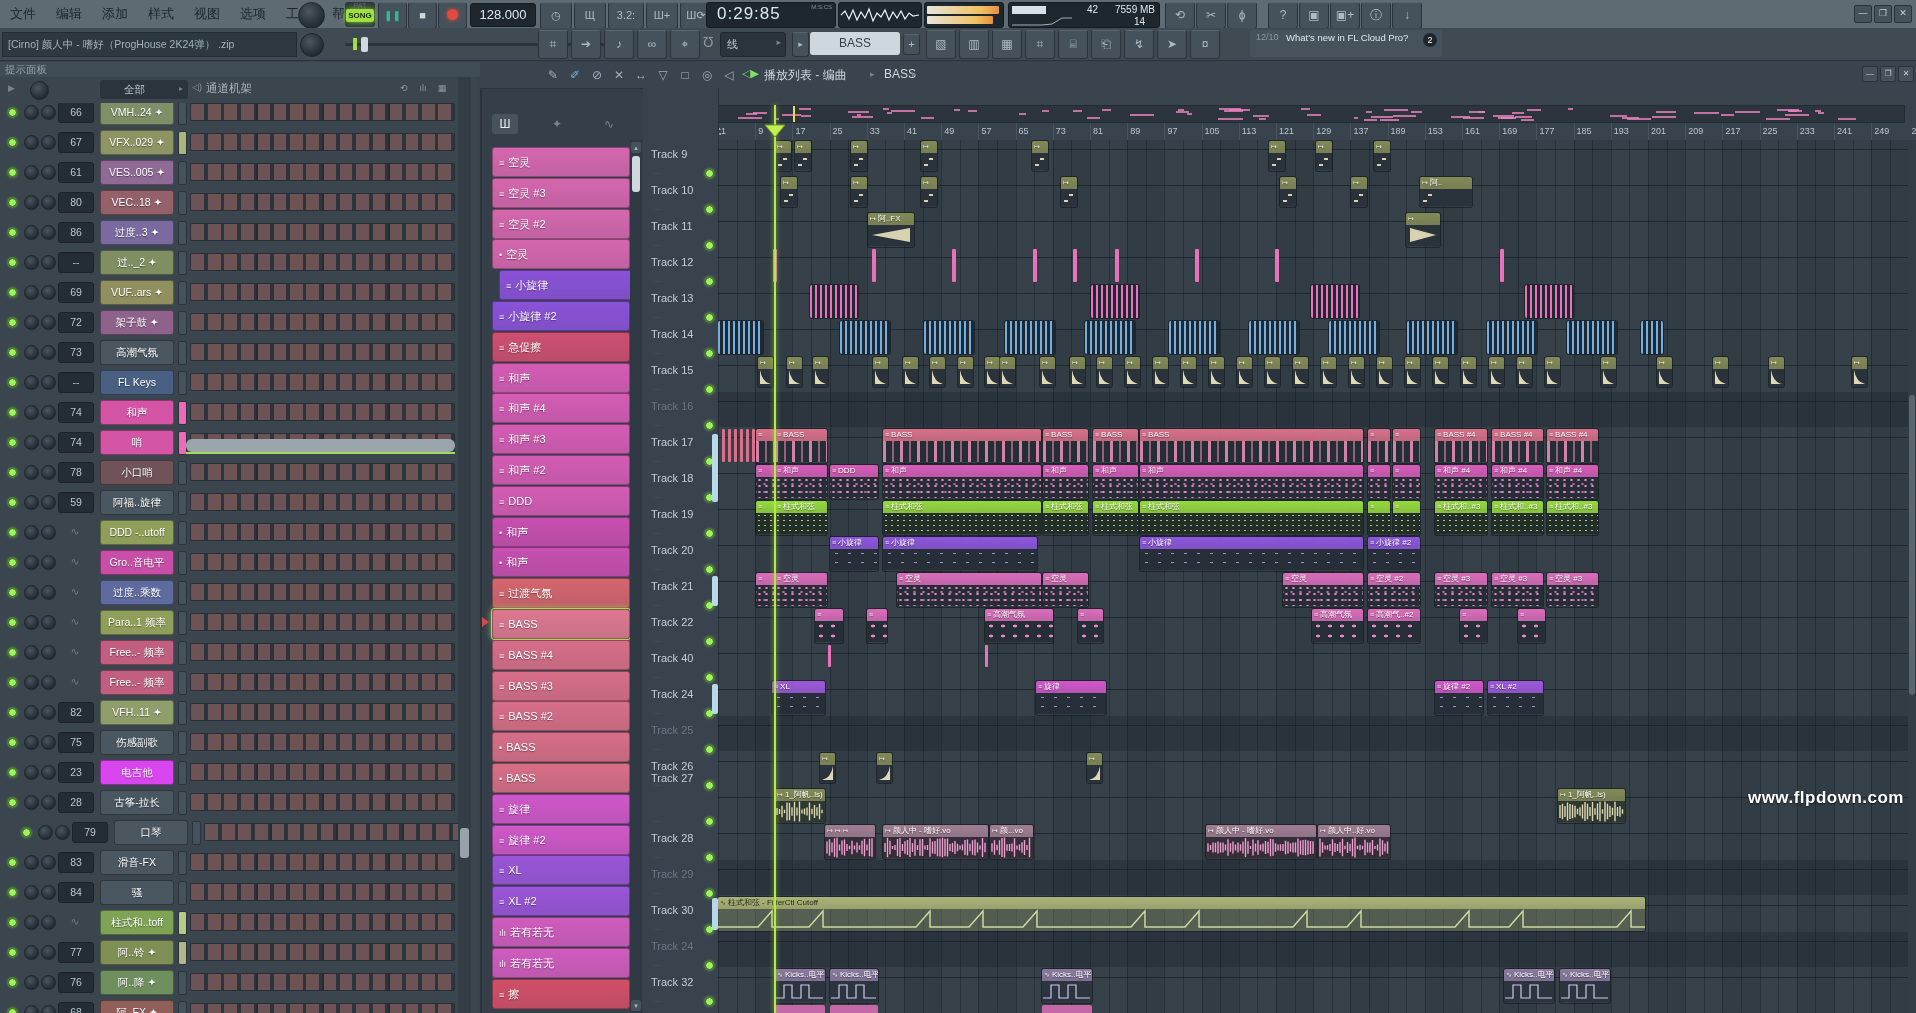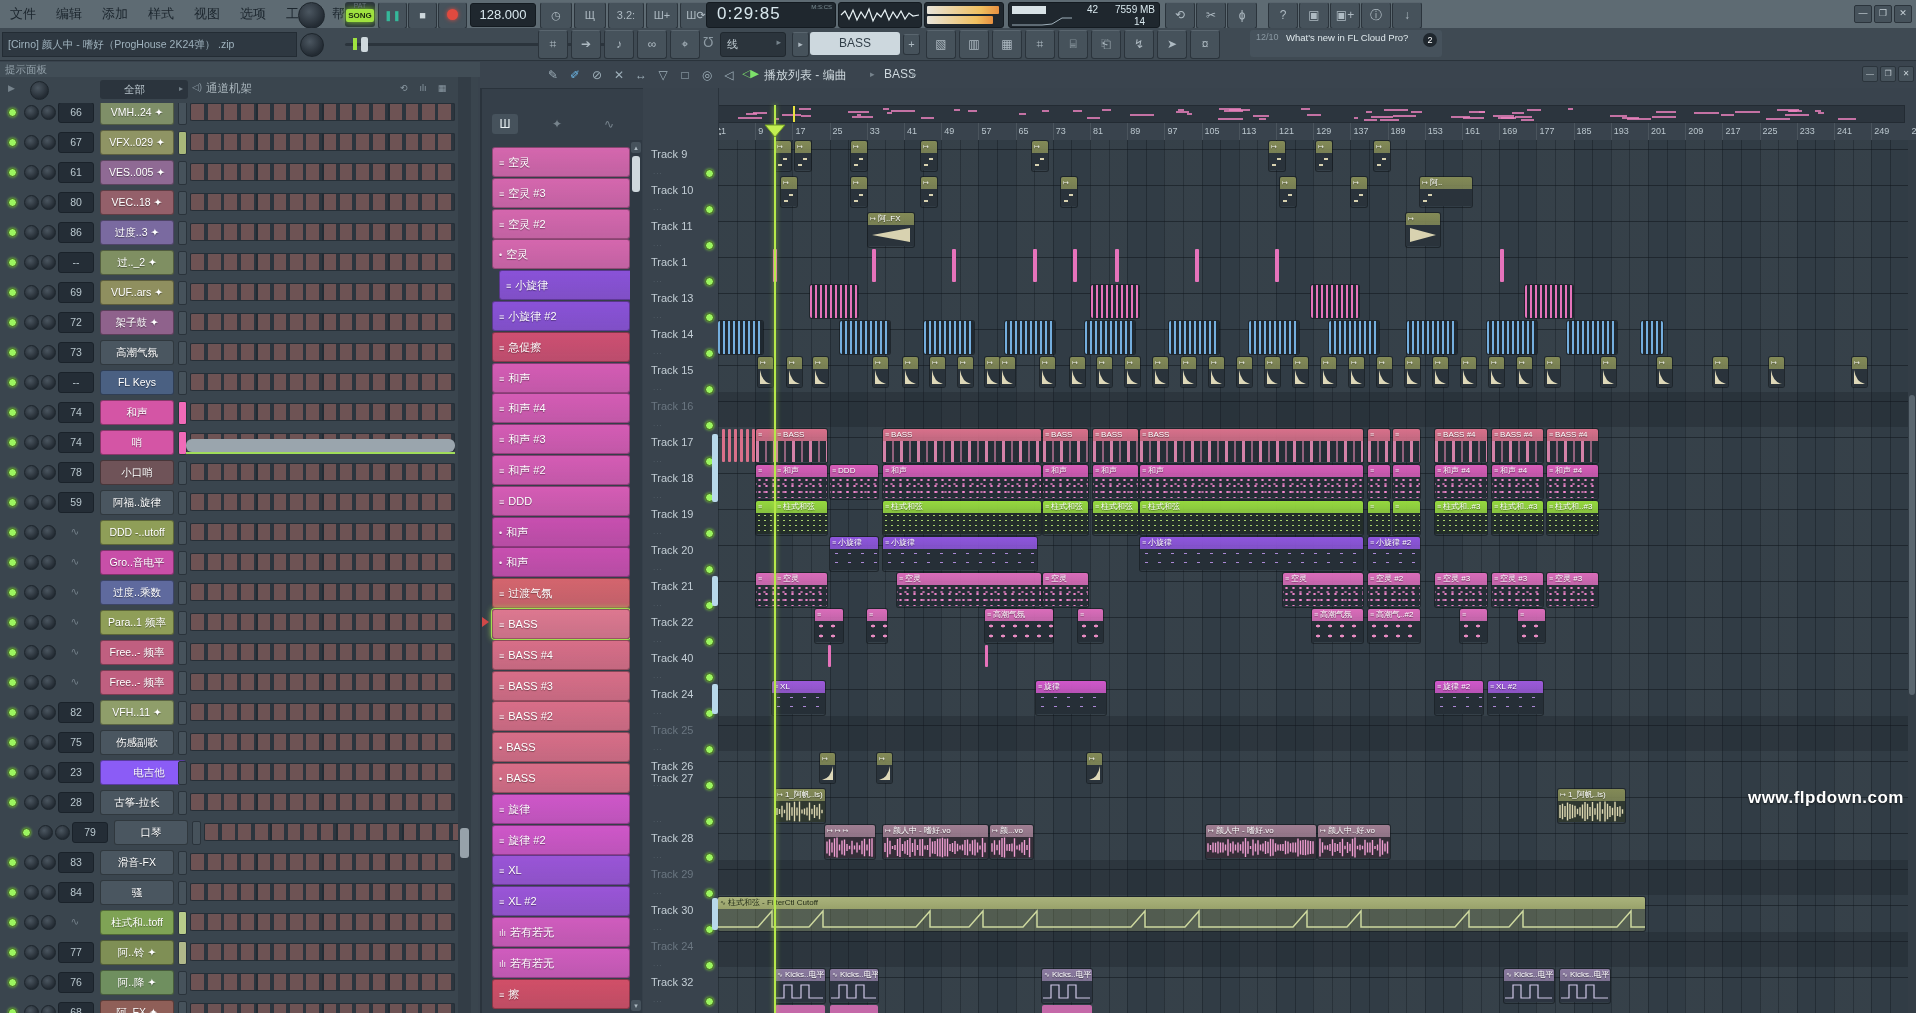--- a/index.html
+++ b/index.html
@@ -436,21 +436,21 @@
         <div class="steps"></div>
         <div class="stepsep" style="left: 256px;"></div>
         <div class="stepsep" style="left: 322px;"></div>
         <div class="stepsep" style="left: 388px;"></div>
       </div>
       <div class="chrow" style="top: 680px;">
         <div class="led"></div>
         <div class="knob" style="position: absolute; left: 24px; top: 8px; width: 13px; height: 13px;"></div>
         <div class="knob" style="position: absolute; left: 41px; top: 8px; width: 13px; height: 13px;"></div>
         <div class="numbox">23</div>
-        <div class="chname" style="background: #8b5cf6; padding-left: 12px;">电吉他</div>
+        <div class="chname" style="background: #d946ef;">电吉他</div>
         <div class="meter"></div>
         <div class="steps"></div>
         <div class="stepsep" style="left: 256px;"></div>
         <div class="stepsep" style="left: 322px;"></div>
         <div class="stepsep" style="left: 388px;"></div>
       </div>
       <div class="chrow" style="top: 710px;">
         <div class="led"></div>
         <div class="knob" style="position: absolute; left: 24px; top: 8px; width: 13px; height: 13px;"></div>
         <div class="knob" style="position: absolute; left: 41px; top: 8px; width: 13px; height: 13px;"></div>
@@ -762,21 +762,21 @@
 <div class="abs" id="plhead">
     <div class="trkname" style="top: 60px;">Track 9</div>
     <div class="trkdots" style="top: 79px;">...</div>
     <div class="trkled" style="top: 81px;"></div>
     <div class="trkname" style="top: 96px;">Track 10</div>
     <div class="trkdots" style="top: 115px;">...</div>
     <div class="trkled" style="top: 117px;"></div>
     <div class="trkname" style="top: 132px;">Track 11</div>
     <div class="trkdots" style="top: 151px;">...</div>
     <div class="trkled" style="top: 153px;"></div>
-    <div class="trkname" style="top: 168px;">Track 1</div>
+    <div class="trkname" style="top: 168px;">Track 12</div>
     <div class="trkdots" style="top: 187px;">...</div>
     <div class="trkled" style="top: 189px;"></div>
     <div class="trkname" style="top: 204px;">Track 13</div>
     <div class="trkdots" style="top: 223px;">...</div>
     <div class="trkled" style="top: 225px;"></div>
     <div class="trkname" style="top: 240px;">Track 14</div>
     <div class="trkdots" style="top: 259px;">...</div>
     <div class="trkled" style="top: 261px;"></div>
     <div class="trkname" style="top: 276px;">Track 15</div>
     <div class="trkdots" style="top: 295px;">...</div>

